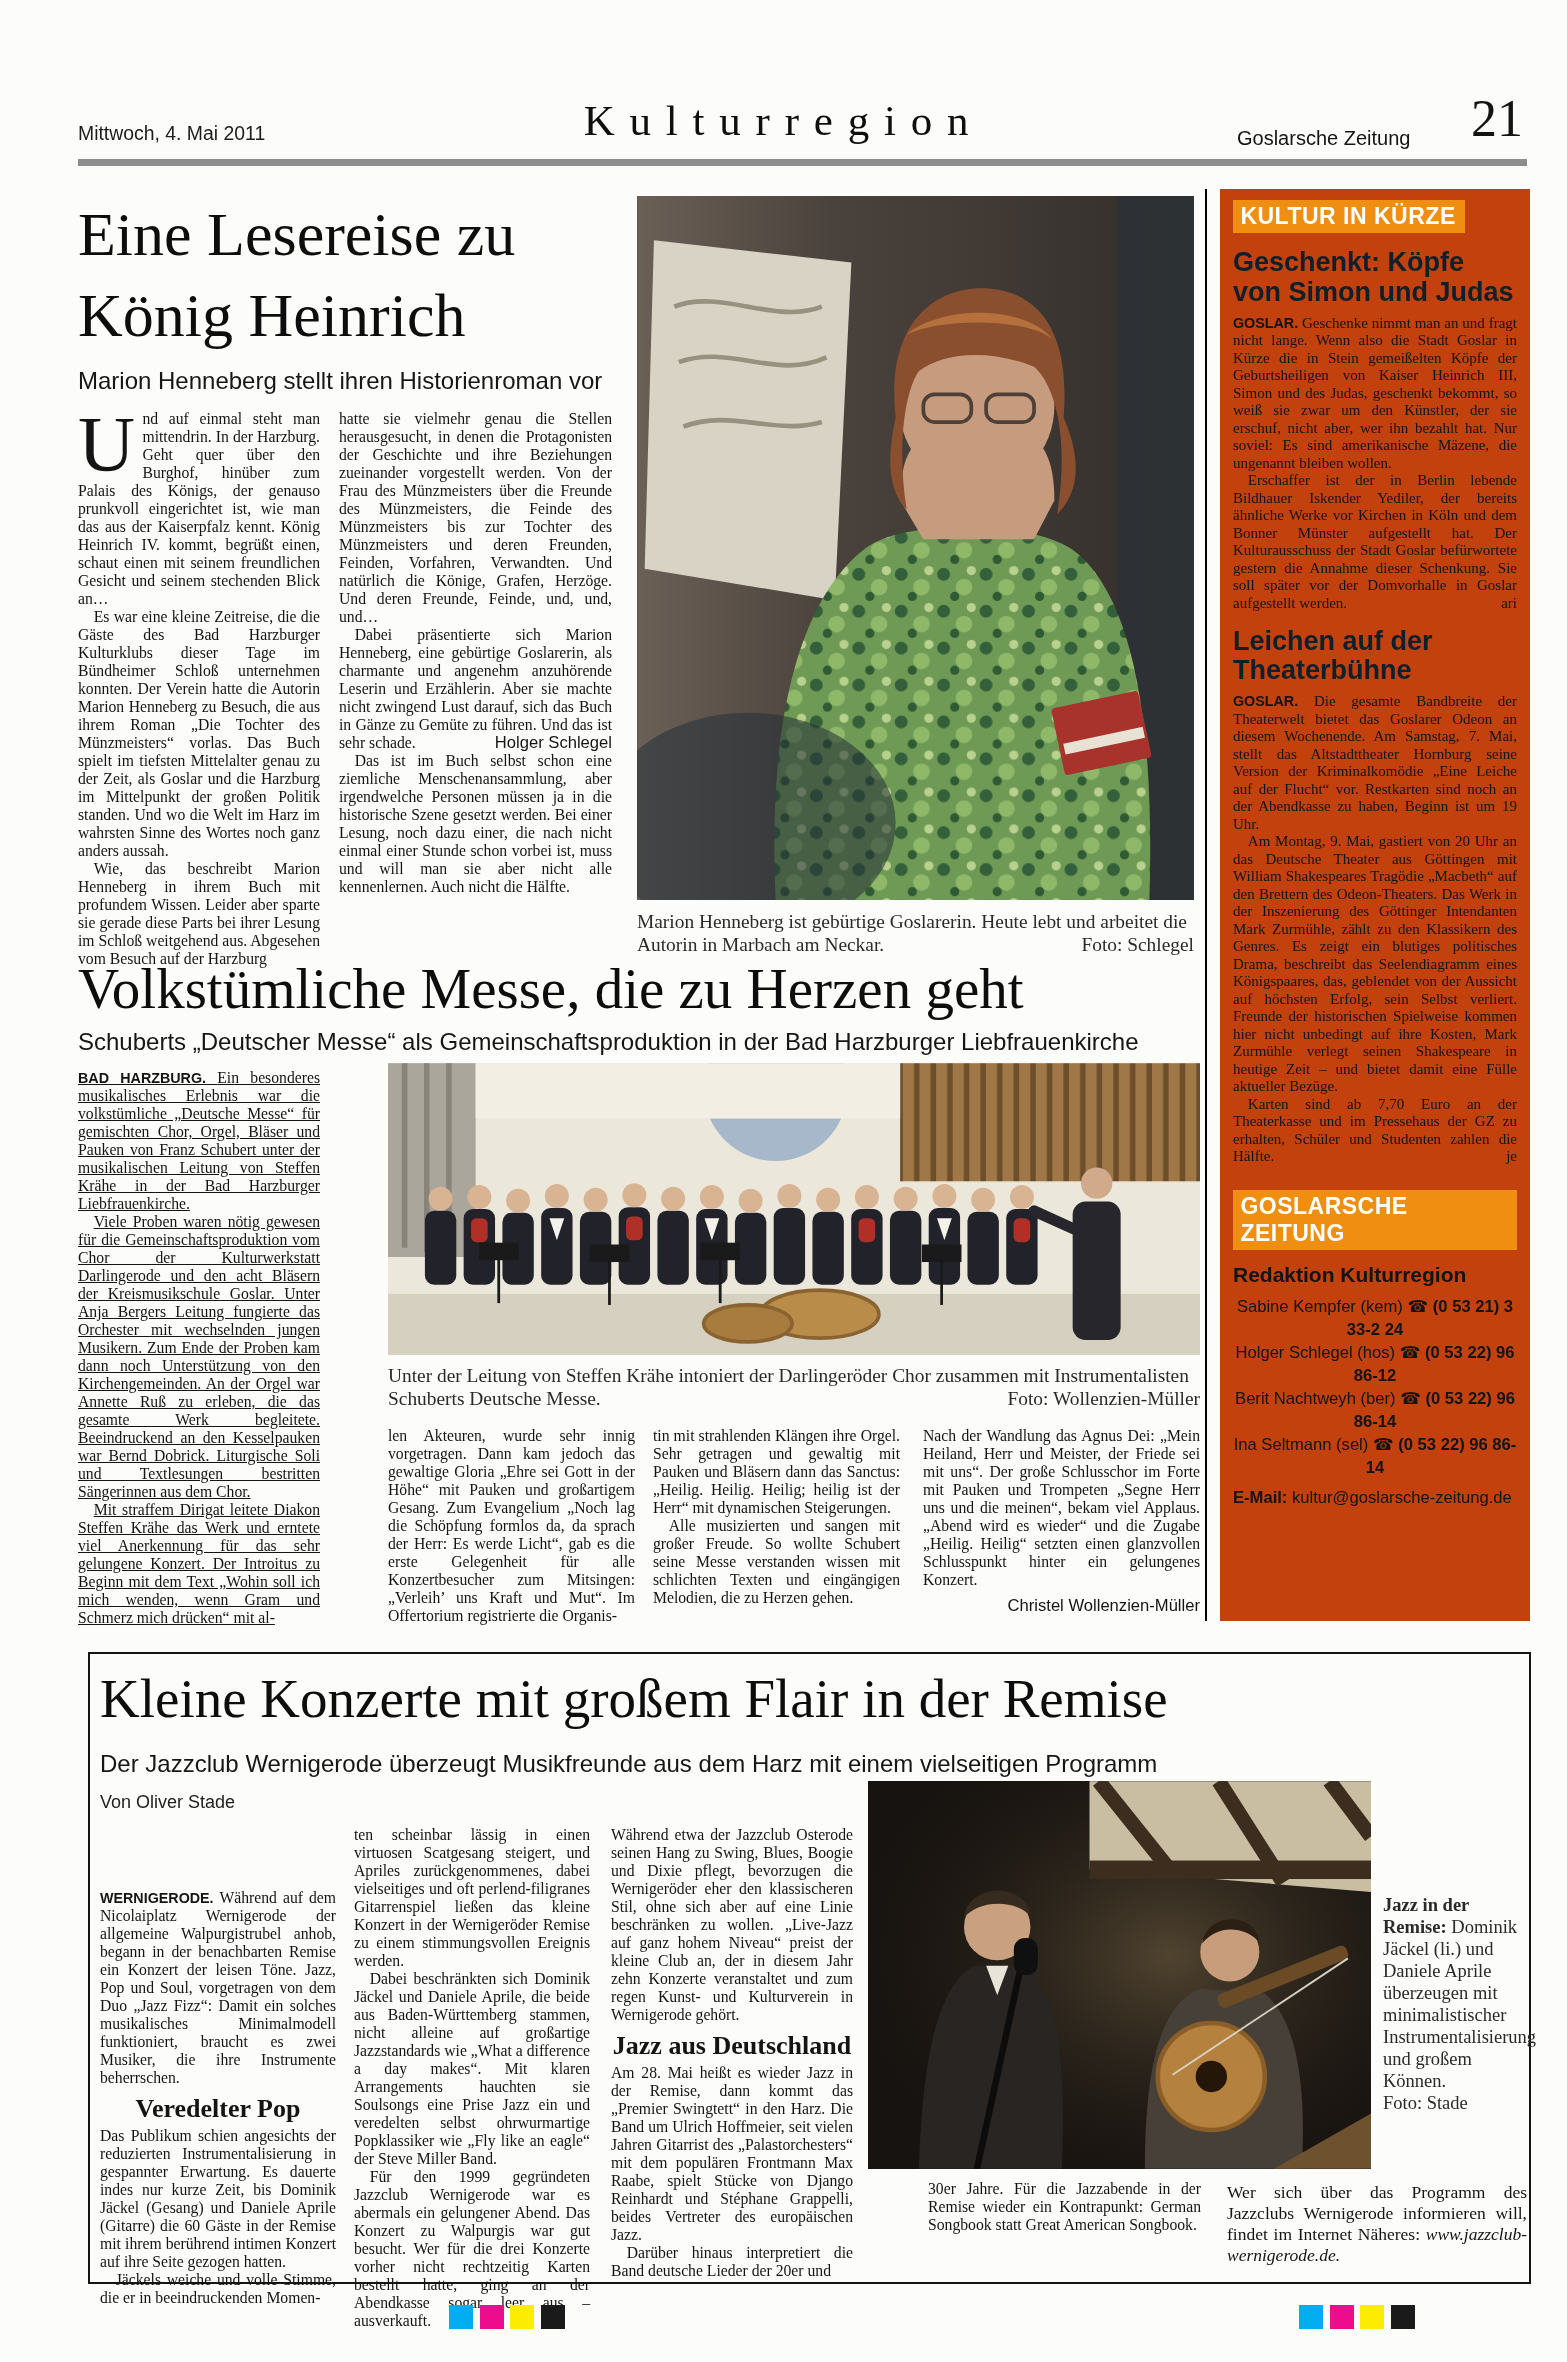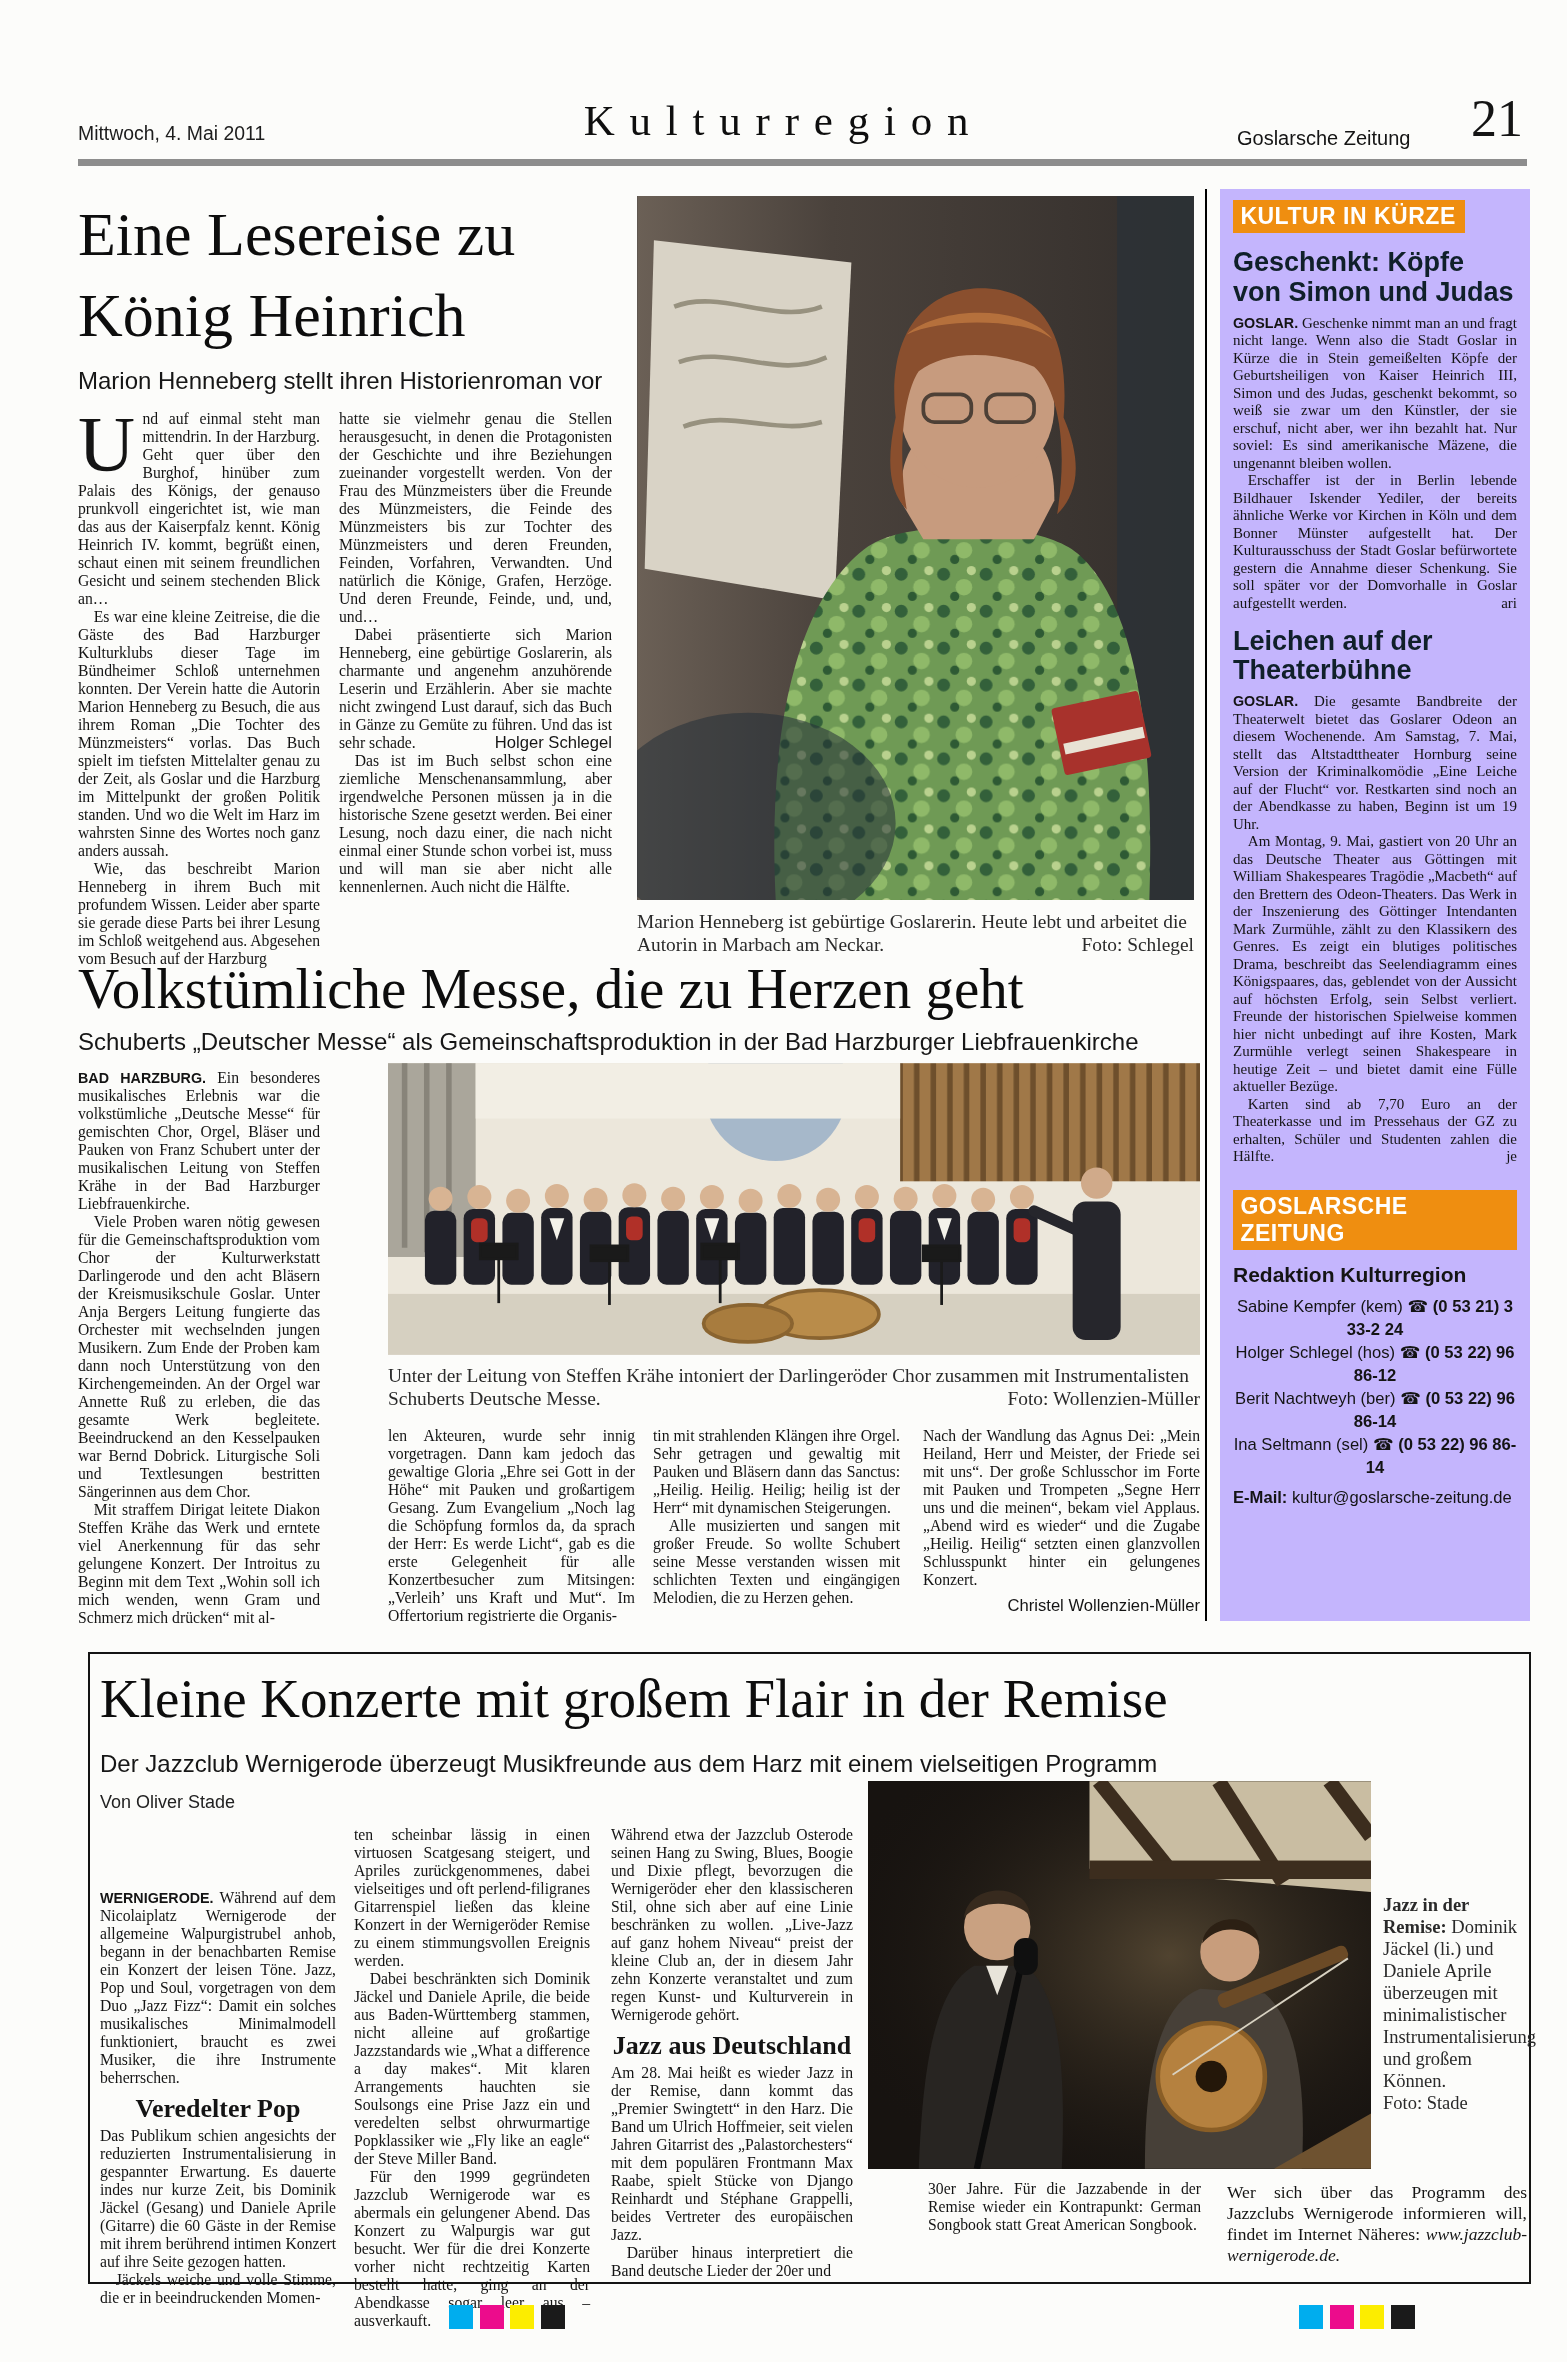--- a/index.html
+++ b/index.html
@@ -21,21 +21,21 @@
   .sig-abbrev{float:right;}
   .headline{font-family:"Liberation Serif",serif;font-weight:normal;color:#0d0d0d;margin:0;}
   .subtitle{font-family:"Liberation Sans",sans-serif;font-size:24px;color:#161616;}
   .byline{font-family:"Liberation Sans",sans-serif;font-size:18px;color:#222;}
   .caption{font-family:Liberation Serif, serif;font-size:19.4px;line-height:23px;color:#2a2a2a;}
   .caption .credit{float:right;}
   .dropcap{float:left;font-size:79px;line-height:59px;padding:3.7px 7.4px 0 0;}
   .subhead{font-size:26px;text-align:center;margin:13px 0 9.2px 0;}
   
   .vrule{left:1205px;top:189px;width:1.8px;height:1432px;background:#000;}
-  .sb-panel{left:1220px;top:189px;width:310px;height:1432px;background:#c4b5fd;box-sizing:border-box;padding:11px 13px 0 13px;}
+  .sb-panel{left:1220px;top:189px;width:310px;height:1432px;background:#c2410c;box-sizing:border-box;padding:11px 13px 0 13px;}
   .tag{display:inline-block;background:#ef8e10;color:#fff;font-family:"Liberation Sans",sans-serif;
        font-weight:bold;font-size:23px;letter-spacing:0.5px;padding:2.8px 9.2px 3.7px 7.4px;}
   .sb-h{font-family:"Liberation Sans",sans-serif;font-weight:bold;font-size:27px;line-height:29.5px;margin:14.8px 0 7.4px 0;color:#10202a;}
   .sb-body{font-size:15px;line-height:17.5px;text-align:justify;}
   .sb-body p{margin:0;}
   .sb-body p.ind{text-indent:14.8px;}
   .contact{font-family:"Liberation Sans",sans-serif;}
   .contact-h{font-weight:bold;font-size:21px;margin:13px 0 7.4px 0;}
   .contact-row{font-size:16.6px;line-height:23px;text-align:center;}
   .contact-row .phone{font-weight:bold;}
@@ -168,21 +168,21 @@
         <span class="lbl">E-Mail:</span>
         <span>kultur@goslarsche-zeitung.de</span>
       </div>
     </div>
   </div>
 
   <div>
     <h1 class="abs headline" style="left:78px;top:956px;width:1126px;font-size:57px;line-height:65px;white-space:nowrap;">Volkstümliche Messe, die zu Herzen geht</h1>
     <div class="abs subtitle" style="left:78px;top:1028px;width:1121px;">Schuberts „Deutscher Messe“ als Gemeinschaftsproduktion in der Bad Harzburger Liebfrauenkirche</div>
 
-    <div class="abs body-col" style="left:78px;top:1069px;width:242px;height:561px;">
+    <div class="abs body-col" style="left:78px;top:1069px;width:242px;height:561px;text-decoration:underline;">
       <p><span class="lead">BAD HARZBURG.</span>
          <span>Ein besonderes musikalisches Erlebnis war die volkstümliche „Deutsche Messe“ für gemischten Chor, Orgel, Bläser und Pauken von Franz Schubert unter der musikalischen Leitung von Steffen Krähe in der Bad Harzburger Liebfrauenkirche.</span></p>
       <p class="ind">Viele Proben waren nötig gewesen für die Gemeinschaftsproduktion vom Chor der Kulturwerkstatt Darlingerode und den acht Bläsern der Kreismusikschule Goslar. Unter Anja Bergers Leitung fungierte das Orchester mit wechselnden jungen Musikern. Zum Ende der Proben kam dann noch Unterstützung von den Kirchengemeinden. An der Orgel war Annette Ruß zu erleben, die das gesamte Werk begleitete. Beeindruckend an den Kesselpauken war Bernd Dobrick. Liturgische Soli und Textlesungen bestritten Sängerinnen aus dem Chor.</p>
       <p class="ind">Mit straffem Dirigat leitete Diakon Steffen Krähe das Werk und erntete viel Anerkennung für das sehr gelungene Konzert. Der Introitus zu Beginn mit dem Text „Wohin soll ich mich wenden, wenn Gram und Schmerz mich drücken“ mit al-</p>
     </div>
 
     <div class="abs photo" style="left:388px;top:1063px;width:812px;height:292px;background:#ece8de;">
       <svg width="812" height="292" viewBox="0 0 880 316">
         <defs>
           <pattern id="slats" width="18" height="120" patternUnits="userSpaceOnUse">

